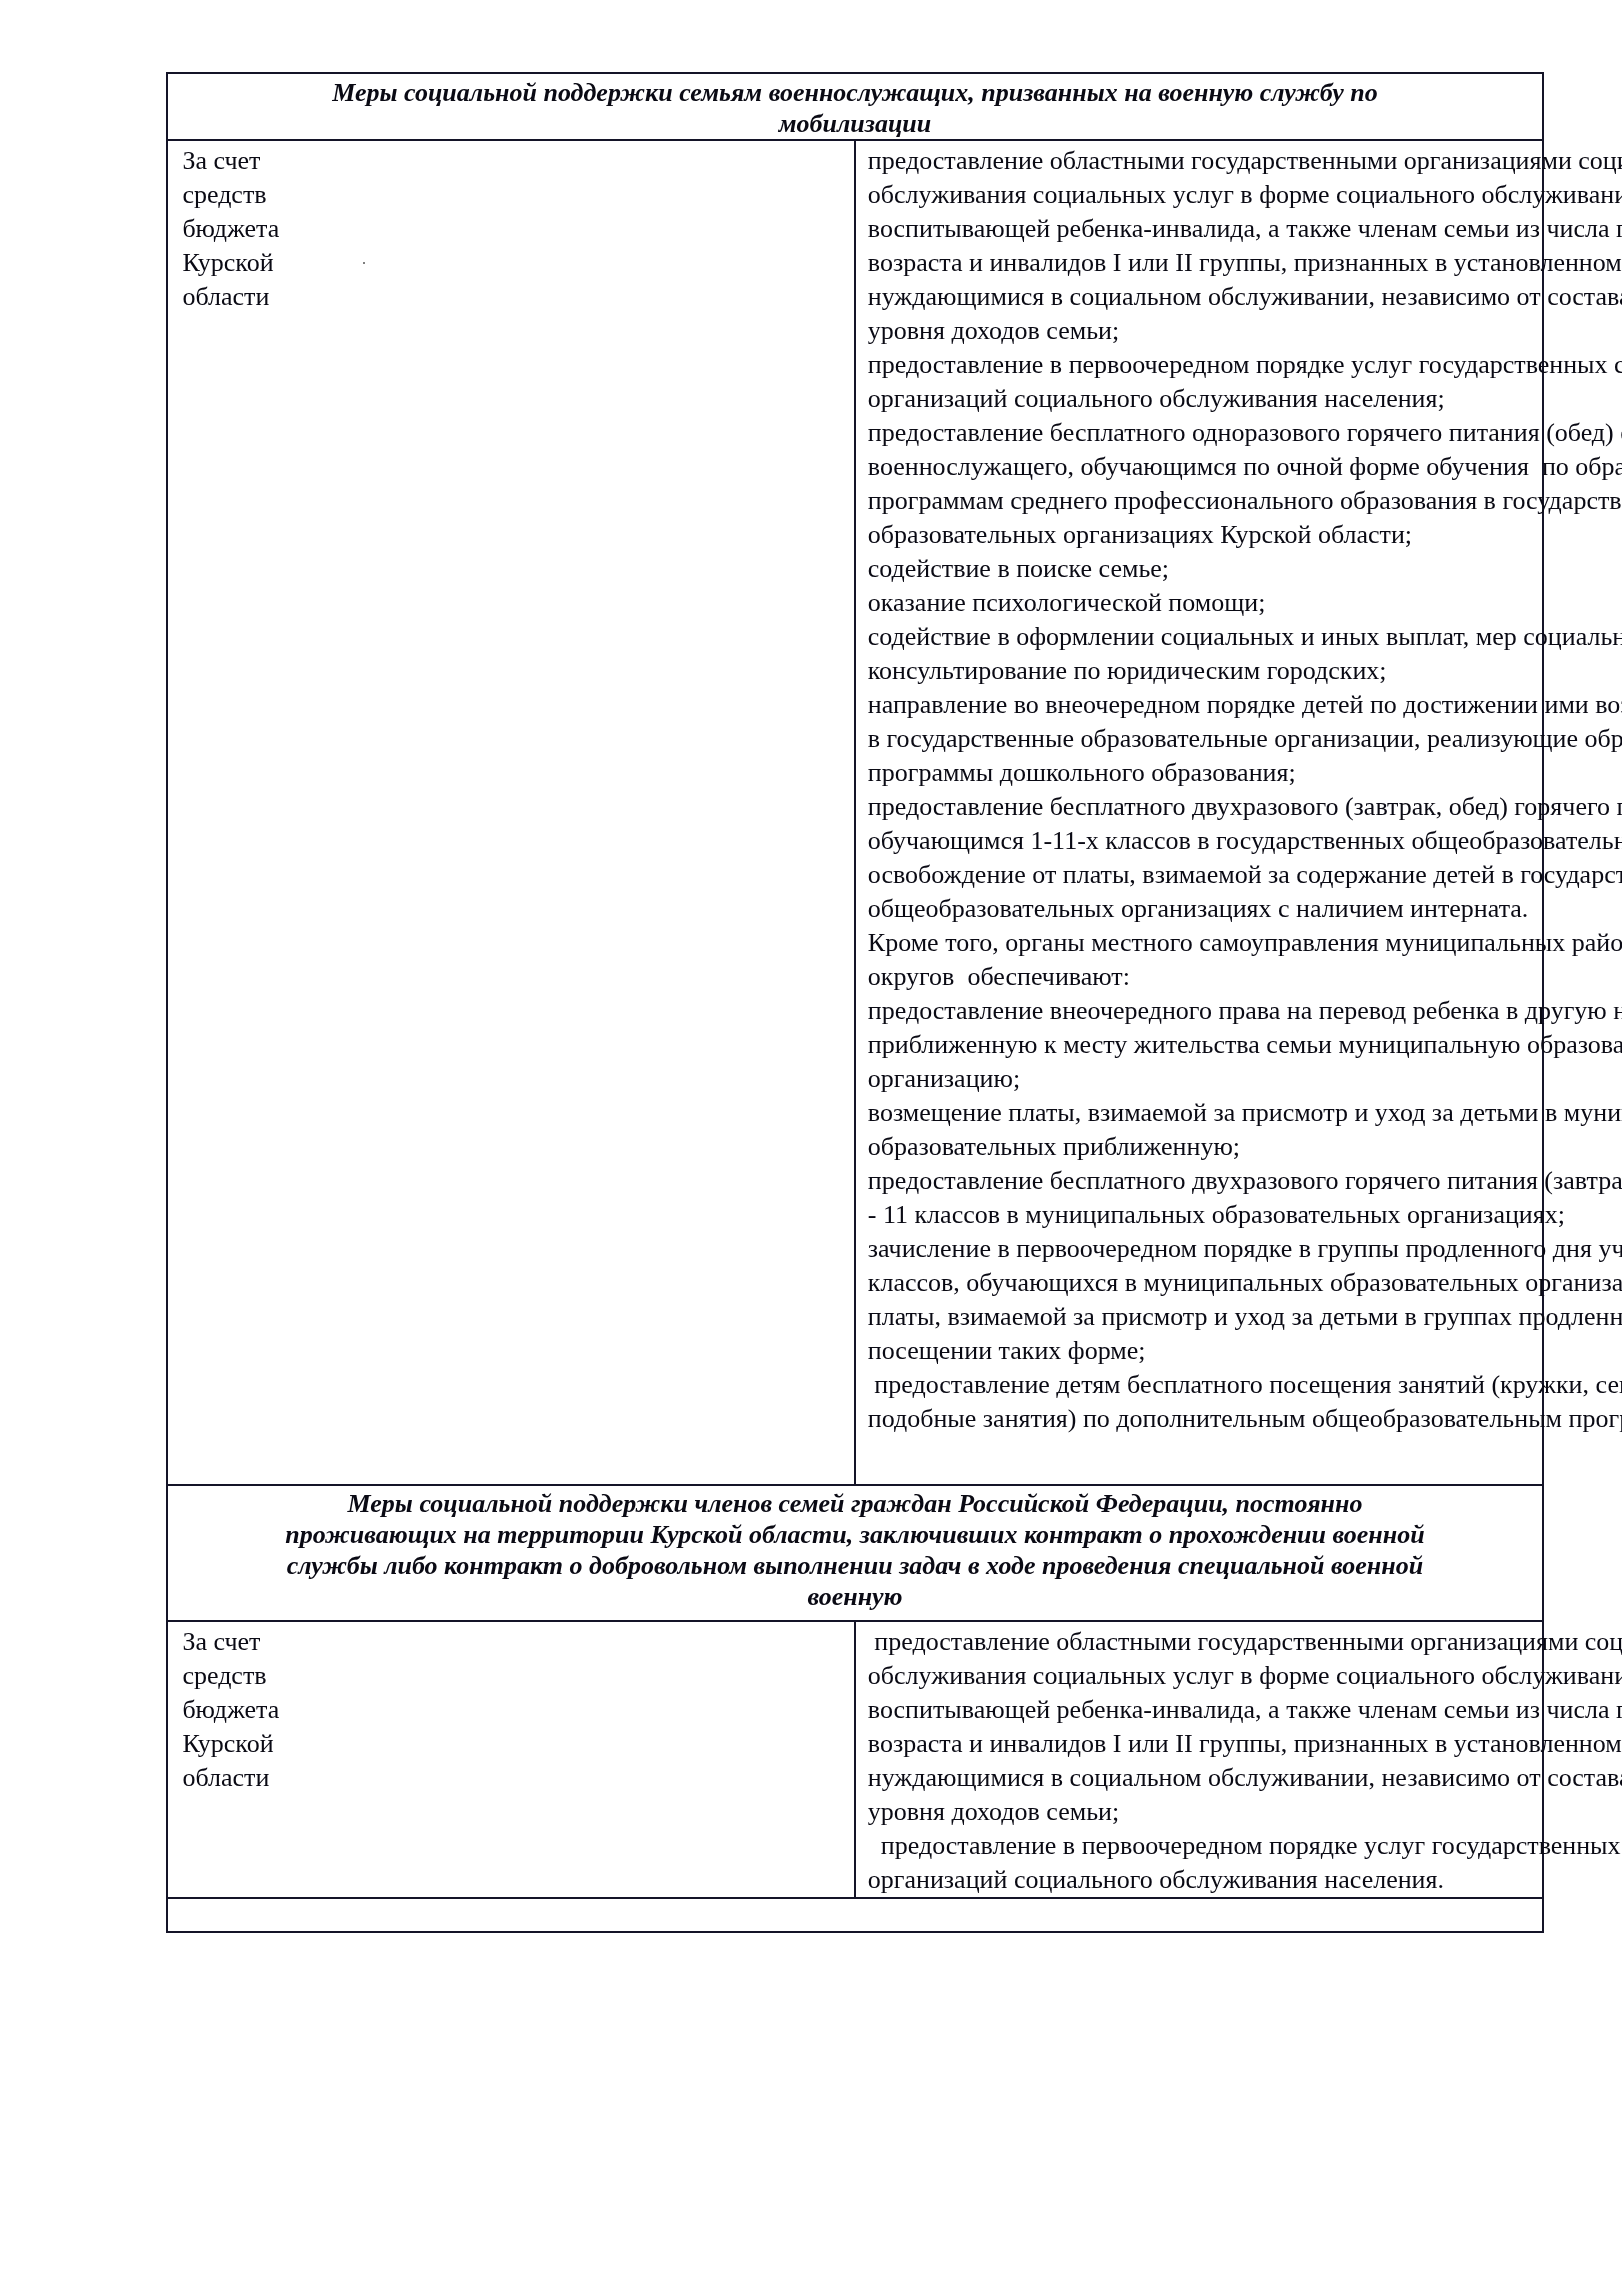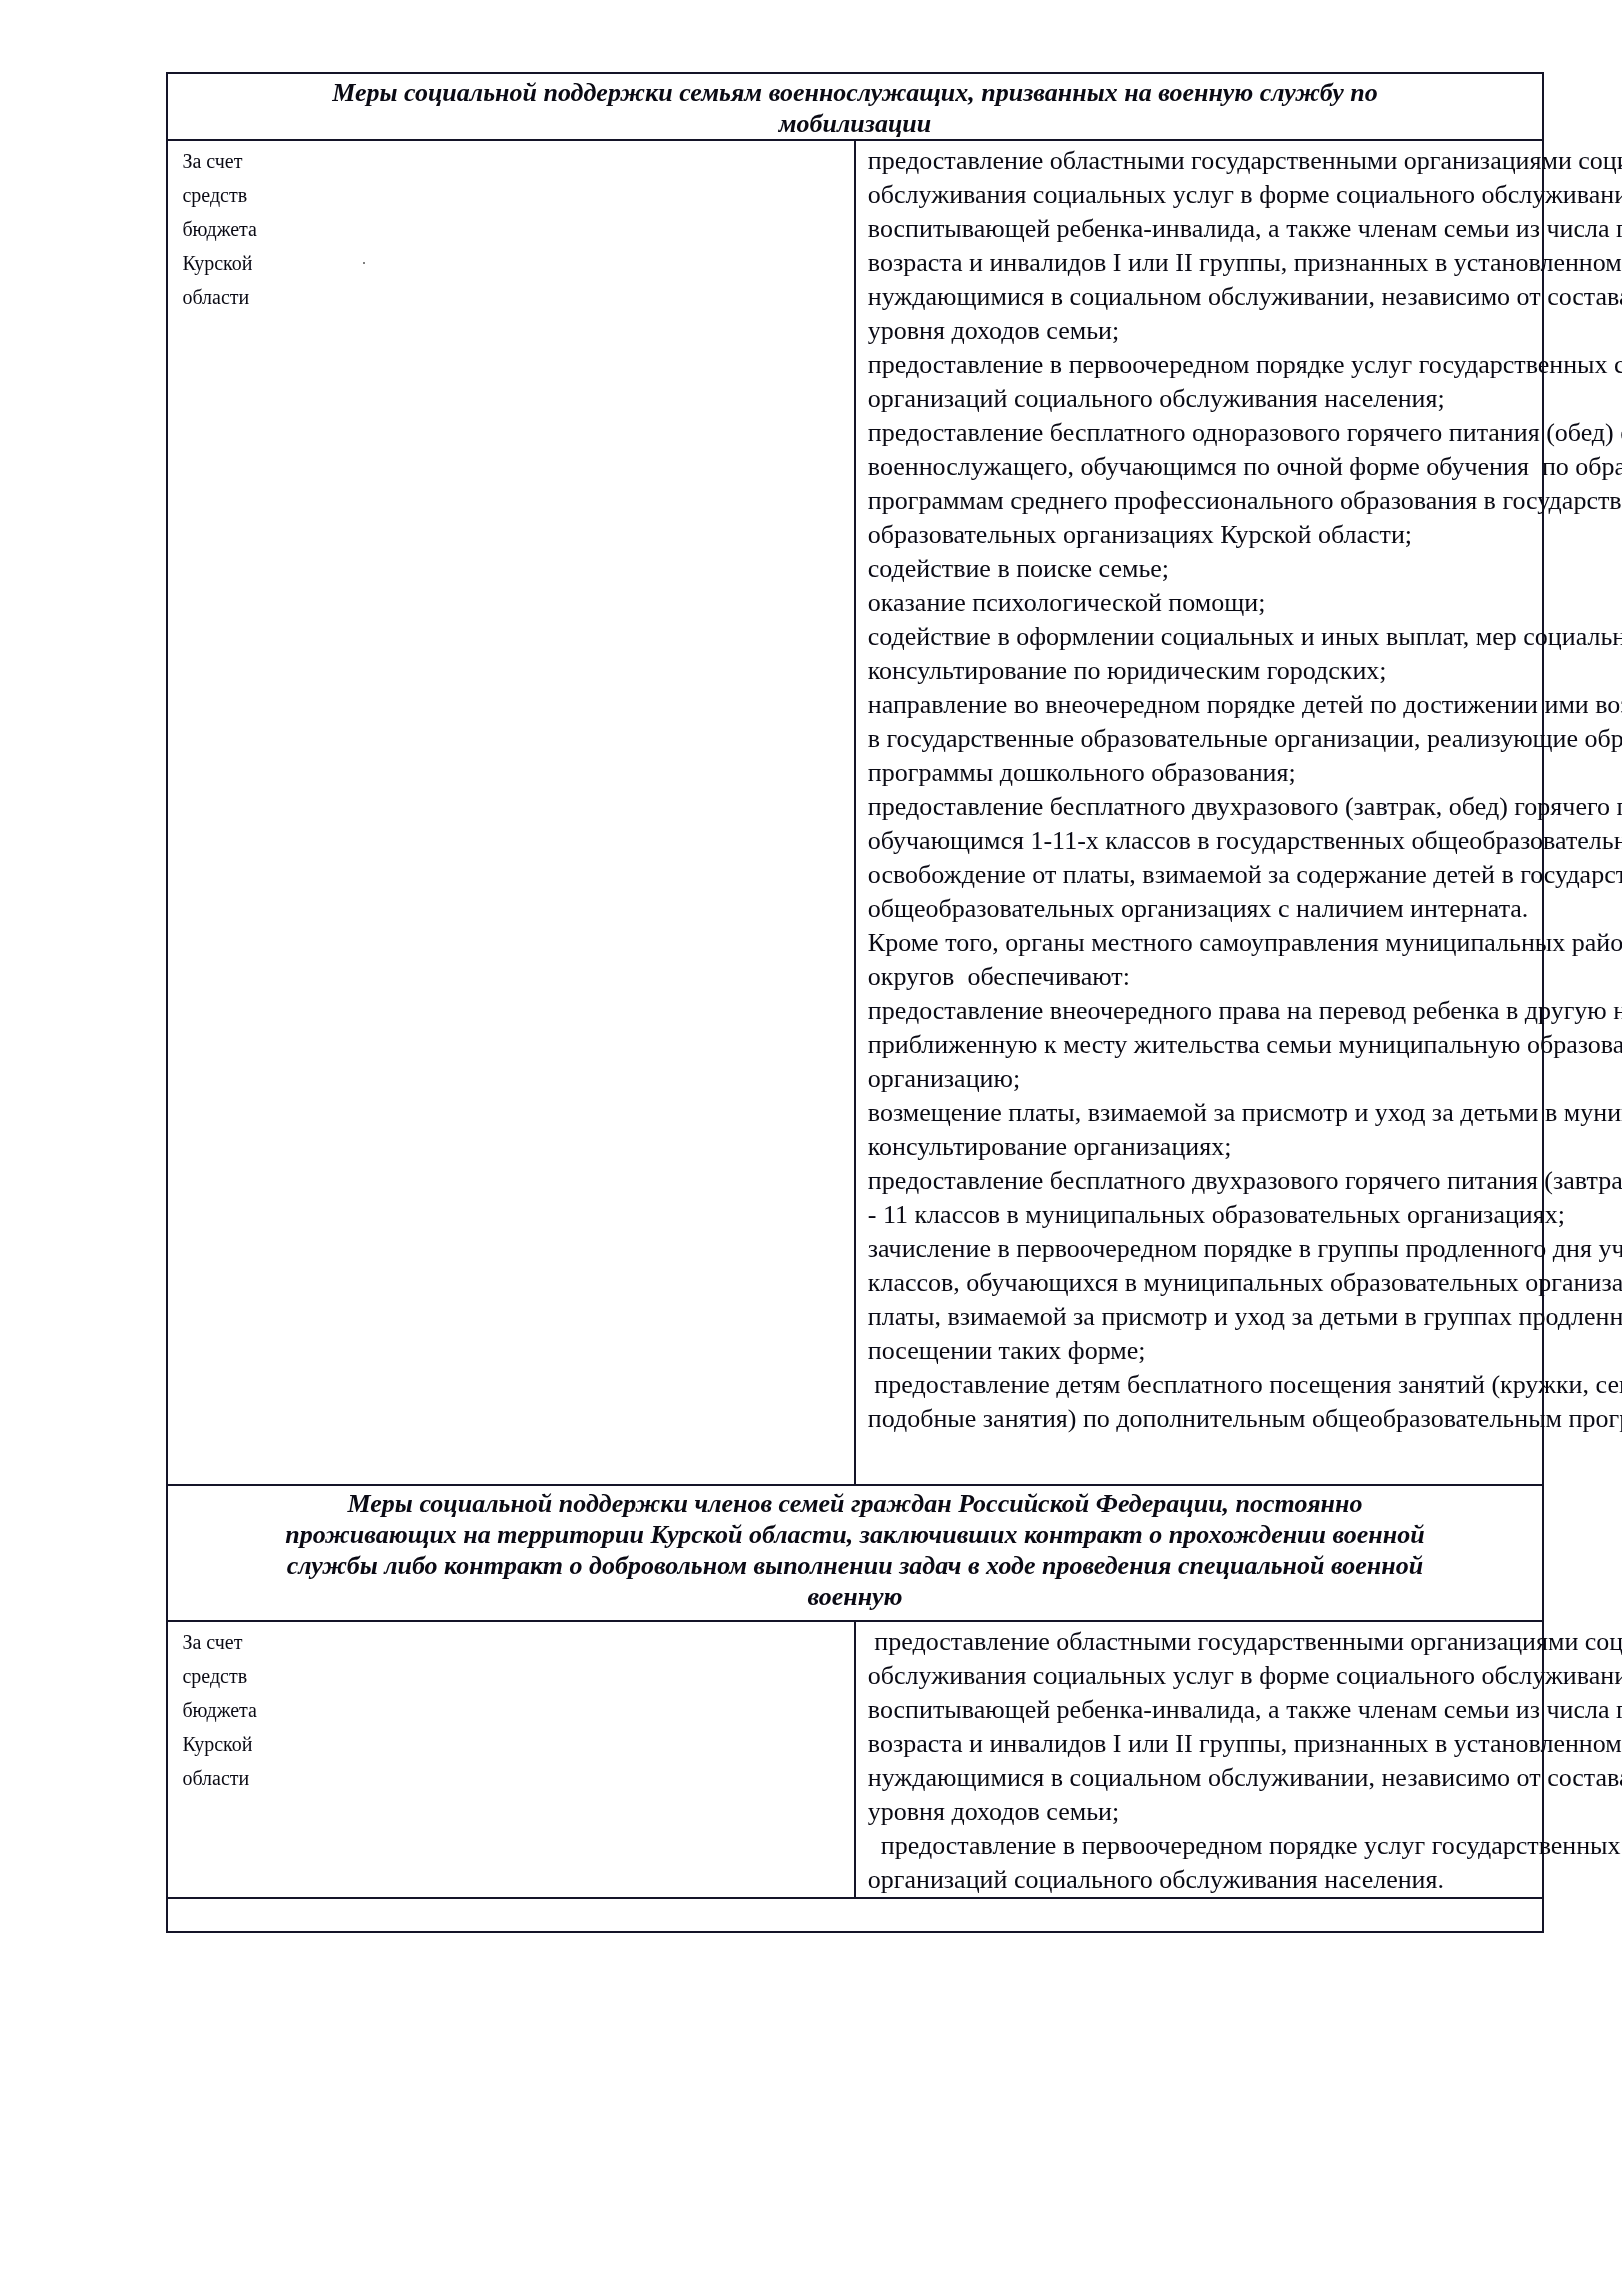--- a/index.html
+++ b/index.html
@@ -37,21 +37,21 @@
       line-height: 31px;
       padding: 2.6px 13px 0 13px !important;
       height: 65px;
       box-sizing: border-box;
     }
     .section-header.tall {
       height: 136px;
     }
     .col-source {
       width: 222px;
-      font-size: 20px;
+      font-size: 26px;
       line-height: 34px;
       padding: 3.9px 0 0 14.4px !important;
       box-sizing: border-box;
       border-radius: 26px;
     }
     .col-measures {
       font-size: 26px;
       line-height: 34px;
       padding: 3.9px 6.5px 0 11.8px !important;
       box-sizing: border-box;
@@ -115,21 +115,21 @@
           <span class="line">предоставление бесплатного двухразового (завтрак, обед) горячего питания</span>
           <span class="line">обучающимся 1-11-х классов в государственных общеобразовательных организациях;</span>
           <span class="line">освобождение от платы, взимаемой за содержание детей в государственных</span>
           <span class="line">общеобразовательных организациях с наличием интерната.</span>
           <span class="line">Кроме того, органы местного самоуправления муниципальных районов и городских</span>
           <span class="line">округов  обеспечивают:</span>
           <span class="line">предоставление внеочередного права на перевод ребенка в другую наиболее</span>
           <span class="line">приближенную к месту жительства семьи муниципальную образовательную</span>
           <span class="line">организацию;</span>
           <span class="line">возмещение платы, взимаемой за присмотр и уход за детьми в муниципальных</span>
-          <span class="line">консультирование организациях;</span>
+          <span class="line">образовательных приближенную;</span>
           <span class="line">предоставление бесплатного двухразового горячего питания (завтрак, обед) учащимся 1</span>
           <span class="line">- 11 классов в муниципальных образовательных организациях;</span>
           <span class="line">зачисление в первоочередном порядке в группы продленного дня учащихся 1 - 6</span>
           <span class="line">классов, обучающихся в муниципальных образовательных организациях, и возмещение</span>
           <span class="line">платы, взимаемой за присмотр и уход за детьми в группах продленного дня, при</span>
           <span class="line">посещении таких форме;</span>
           <span class="line"> предоставление детям бесплатного посещения занятий (кружки, секции и иные</span>
           <span class="line">подобные занятия) по дополнительным общеобразовательным программам.</span>
         </td>
     </tr>

